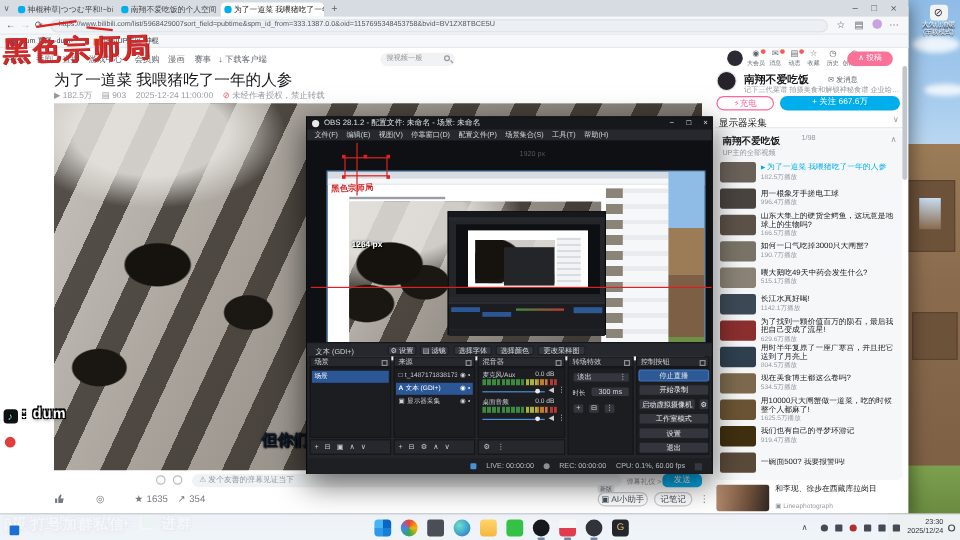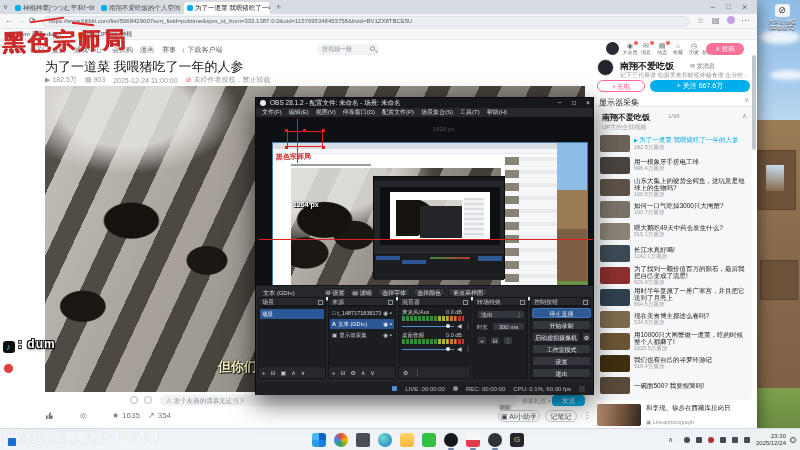--- a/index.html
+++ b/index.html
@@ -38,21 +38,21 @@
   .vmeta{left:45px;top:75px;font-size:7px;color:#9499a0;display:flex;gap:8px;align-items:center;}
   .player{left:45px;top:86px;width:540px;height:306px;overflow:hidden;background:#777;}
   .footage{width:100%;height:100%;
     background:
       radial-gradient(ellipse 46px 30px at 16% 44%, #16130f 58%, rgba(0,0,0,0) 62%),
       radial-gradient(ellipse 38px 26px at 7% 72%, #1a1611 58%, rgba(0,0,0,0) 62%),
       radial-gradient(ellipse 34px 24px at 30% 57%, #1b1713 58%, rgba(0,0,0,0) 62%),
       radial-gradient(ellipse 160px 90px at 15% 8%, rgba(230,228,224,.85) 40%, rgba(0,0,0,0) 70%),
       repeating-linear-gradient(115deg, rgba(30,26,22,0) 0 26px, rgba(42,36,30,.72) 26px 46px),
       linear-gradient(115deg,#c7c3bd 0%,#a8a29a 30%,#8f8a82 60%,#716c66 100%);}
-  .subtitle{font-size:13px;font-weight:bold;color:#fef9c3;text-shadow:0 0 2px #000,1px 1px 1px #000;}
+  .subtitle{font-size:13px;font-weight:bold;color:#0f172a;text-shadow:0 0 2px #000,1px 1px 1px #000;}
   .dmbar-icon{width:8px;height:8px;border-radius:50%;border:1px solid #b8bdc2;background:#fff;}
   .dminput{left:160px;top:395px;width:358px;height:11px;background:#f1f2f3;border-radius:6px;font-size:6.5px;color:#9499a0;line-height:11px;padding:0 6px;overflow:hidden;white-space:nowrap;}
   .sendbtn{left:552px;top:395px;width:33px;height:11px;background:#00aeec;border-radius:4px;color:#fff;font-size:7px;text-align:center;line-height:11px;}
   .act{position:absolute;top:411px;font-size:8px;color:#757a80;display:flex;gap:3px;align-items:center;}
   .pill{position:absolute;border:1px solid #c9ccd0;border-radius:7px;font-size:7px;color:#46535f;text-align:center;background:#fff;}
   
   .upname{font-size:9px;font-weight:bold;color:#18191c;}
   .updesc{font-size:6px;color:#9499a0;width:132px;overflow:hidden;white-space:nowrap;text-overflow:ellipsis;}
   .chargebtn{left:597px;top:80px;width:48px;height:12px;border:1px solid #ff6699;color:#ff6699;background:#fff;border-radius:6px;font-size:7px;text-align:center;line-height:12px;}
   .followbtn{left:650px;top:80px;width:100px;height:12px;background:#00aeec;color:#fff;border-radius:6px;font-size:7px;text-align:center;line-height:12px;}

